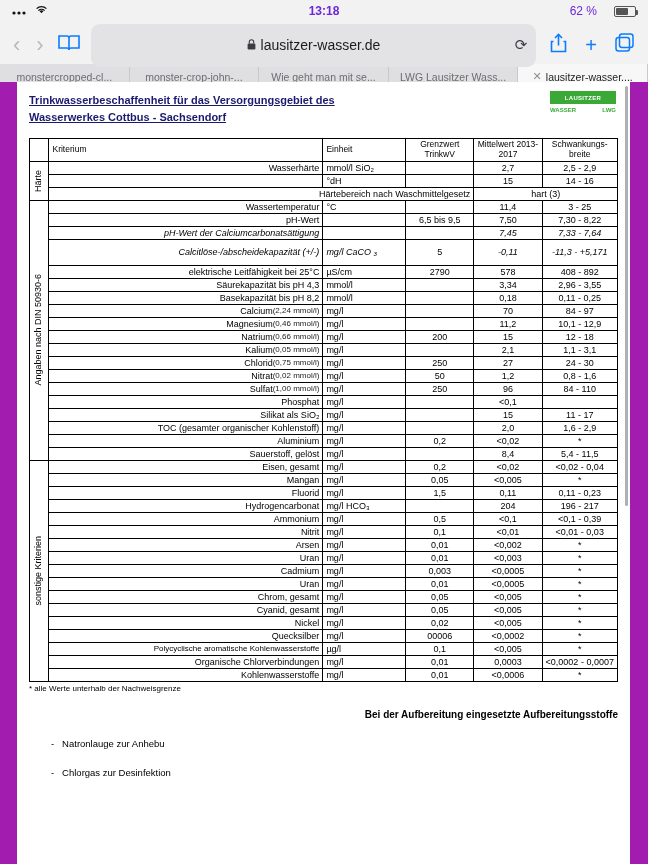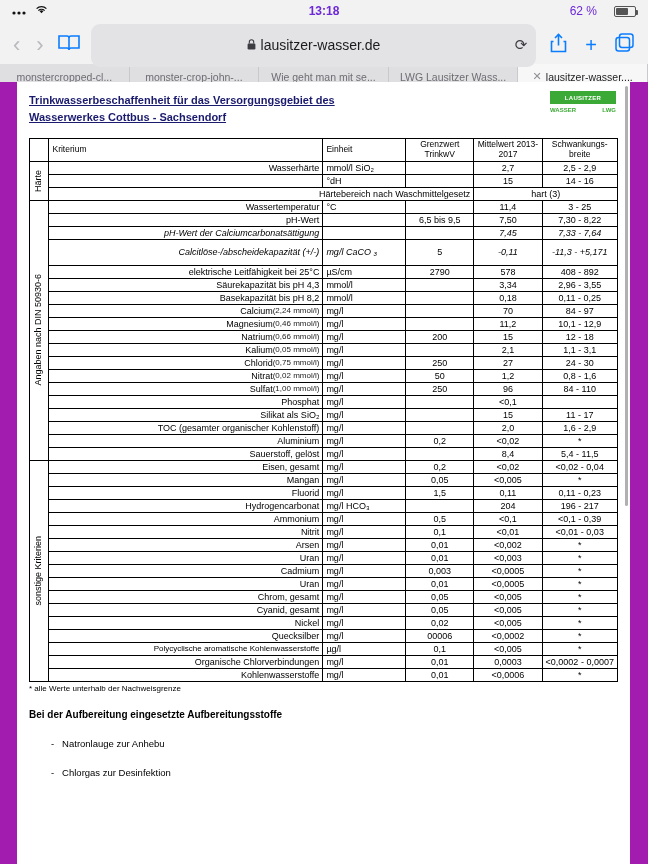--- a/index.html
+++ b/index.html
@@ -108,21 +108,21 @@
     writing-mode: vertical-rl; transform: rotate(180deg);
     text-align:center; font-size:9px; white-space:nowrap;
   }
   .c-rot { width:16px; padding:0; }
   .r-name { position:relative;text-align:right; }
   .r-name .mini { float:right; font-size:8px; color:#222; }
   .ital { font-style:italic; }
   .center { text-align:center; }
   .note { font-size:8px; margin-top:2px; }
 
-  .foot-h { font-size:10px; font-weight:bold; margin-top:16px; }
+  .foot-h { font-size:10px; font-weight:bold; margin-top:16px;text-align:right; }
   .foot-li { font-size:9.5px; margin-top:18px; padding-left:22px; }
 </style>
 </head>
 <body>
 
 <div class="statusbar">
   <div class="sb-left">
     <span>
       <svg width="16" height="11" viewBox="0 0 16 11">
           <circle cx="2" cy="9" r="1.6" fill="#111"></circle>

